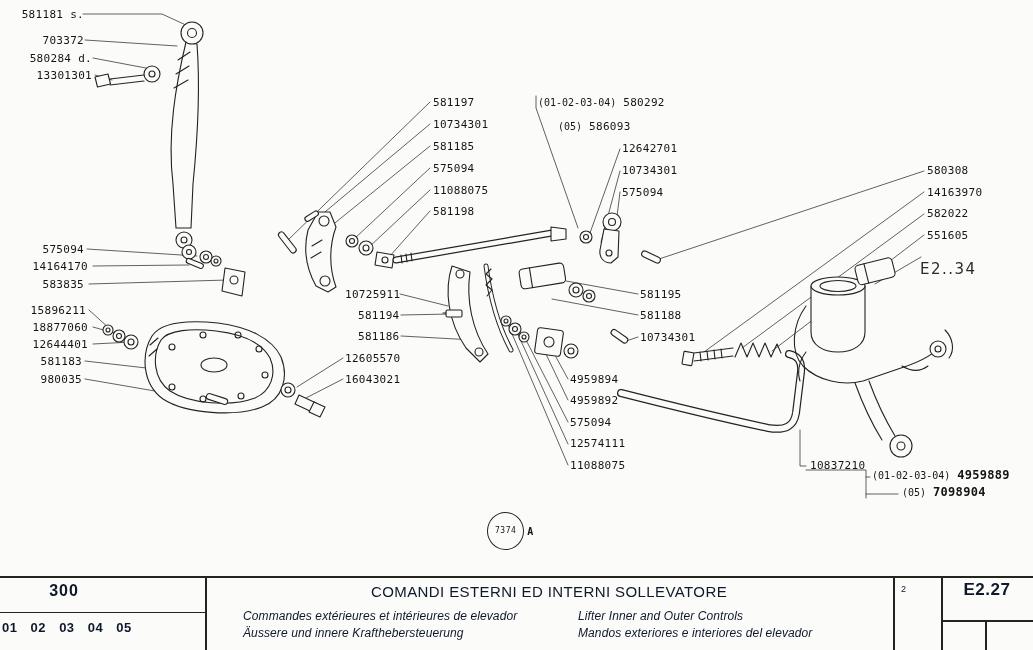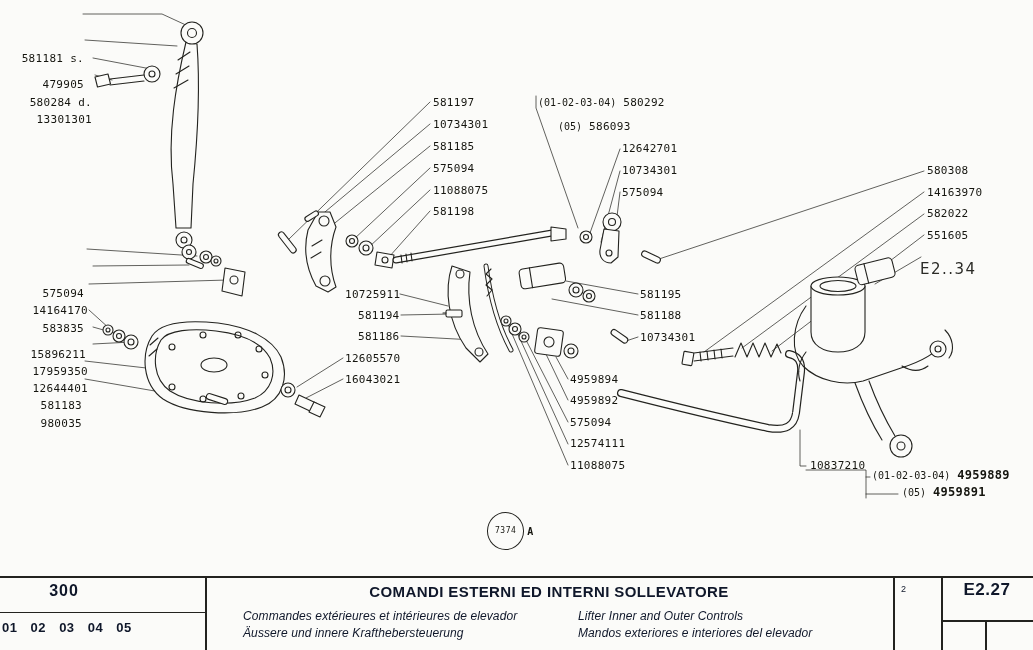--- a/index.html
+++ b/index.html
@@ -7,39 +7,39 @@
   body {
     position:relative; overflow:hidden;
     background:#fbfbf9; color:#15150f;
     font-family:"DejaVu Sans Mono", monospace;
   }
   .drawing { position:absolute; left:0; top:0; }
   .co {
     position:absolute; font-size:11px; letter-spacing:.3px;
     white-space:nowrap; line-height:13px; color:#15150f;
   }
-  .co.r { text-align:right;margin-top:44px; }
+  .co.r { text-align:right; }
   .pfx { font-size:10px; letter-spacing:0; }
   .bignum { font-size:12px; font-weight:bold;text-align:right; }
   .co-ref {
     position:absolute; font-family:"DejaVu Sans", sans-serif;
     font-size:15px; letter-spacing:1.5px; color:#2b2b27; white-space:nowrap;
   }
   .stamp { position:absolute; left:487px; top:512px; display:flex; align-items:center; }
   .stamp-oval {
     display:inline-block; border:1px solid #23231f; border-radius:50%;
     padding:13px 7px; font-size:8px; letter-spacing:.5px; line-height:10px;
   }
   .stamp-letter { font-size:10px; font-weight:bold; margin-left:3px; }
   
   .tb { position:absolute; font-family:"Liberation Sans", sans-serif; color:#0f172a; white-space:nowrap; }
   .tb-line { position:absolute; background:#23231f; }
   .tb-model { left:18px; top:582px; width:92px; text-align:center; font-size:16px; font-weight:bold; letter-spacing:1px; }
   .tb-codes { left:2px; top:620px; font-size:13px; font-weight:bold; word-spacing:9px; letter-spacing:.5px; }
-  .tb-title { left:205px; top:583px; width:688px; text-align:center; font-size:15px; font-weight:bold; letter-spacing:.4px; }
+  .tb-title { left:205px; top:583px; width:688px; text-align:center; font-size:15px; font-weight:normal; letter-spacing:.4px; }
   .tb-sub { font-size:12px; font-style:italic; letter-spacing:.1px; }
   .tb-sheet { left:901px; top:584px; font-size:9px; }
   .tb-ref { left:941px; top:580px; width:92px; text-align:center; font-size:17px; font-weight:bold; letter-spacing:.5px; }
 </style>
 </head>
 <body>
 
 <svg class="drawing" width="1033" height="650" viewBox="0 0 1033 650">
   <g stroke="#23231f" fill="none" stroke-width="1.1" stroke-linecap="round" stroke-linejoin="round">
 
@@ -247,28 +247,28 @@
       <path d="M 855,383 C 863,405 872,424 882,440"></path>
       <circle cx="901" cy="446" r="11" fill="#fbfbf9"></circle>
         <circle cx="901" cy="446" r="4"></circle>
       <path d="M 806,352 C 799,361 797,372 800,381"></path>
       <path d="M 902,366 C 912,372 920,372 928,366"></path>
     </g>
   </g>
 </svg>
 
 <div class="co r" style="left:8px;top:8px;width:76px">581181 s.</div>
-<div class="co r" style="left:8px;top:34px;width:76px">479905</div>
+<div class="co r" style="left:8px;top:34px;width:76px">703372</div>
 <div class="co r" style="left:8px;top:52px;width:84px">580284 d.</div>
 <div class="co r" style="left:8px;top:69px;width:84px">13301301</div>
 <div class="co r" style="left:8px;top:243px;width:76px">575094</div>
 <div class="co r" style="left:8px;top:260px;width:80px">14164170</div>
 <div class="co r" style="left:8px;top:278px;width:76px">583835</div>
 <div class="co r" style="left:8px;top:304px;width:78px">15896211</div>
-<div class="co r" style="left:8px;top:321px;width:80px">17959350</div>
+<div class="co r" style="left:8px;top:321px;width:80px">18877060</div>
 <div class="co r" style="left:8px;top:338px;width:80px">12644401</div>
 <div class="co r" style="left:8px;top:355px;width:74px">581183</div>
 <div class="co r" style="left:8px;top:373px;width:74px">980035</div>
 <div class="co" style="left:433px;top:96px">581197</div>
 <div class="co" style="left:433px;top:118px">10734301</div>
 <div class="co" style="left:433px;top:140px">581185</div>
 <div class="co" style="left:433px;top:162px">575094</div>
 <div class="co" style="left:433px;top:184px">11088075</div>
 <div class="co" style="left:433px;top:205px">581198</div>
 <div class="co" style="left:345px;top:288px">10725911</div>
@@ -300,21 +300,21 @@
 <div class="co" style="left:927px;top:207px">582022</div>
 <div class="co" style="left:927px;top:229px">551605</div>
 <div class="co-ref" style="left:920px;top:260px">E2..34</div>
 <div class="co" style="left:810px;top:459px">10837210</div>
 <div class="co" style="left:872px;top:469px">
   <span class="pfx">(01-02-03-04)</span>
   <span class="bignum">4959889</span>
 </div>
 <div class="co" style="left:902px;top:486px">
   <span class="pfx">(05)</span>
-  <span class="bignum">4959891</span>
+  <span class="bignum">7098904</span>
 </div>
 
 <div class="stamp">
   <span class="stamp-oval">7374</span>
   <span class="stamp-letter">A</span>
 </div>
 
 <div class="tb-line" style="left:0;top:576px;width:1033px;height:2px"></div>
 <div class="tb-line" style="left:205px;top:576px;width:1.5px;height:74px"></div>
 <div class="tb-line" style="left:893px;top:576px;width:1.5px;height:74px"></div>

